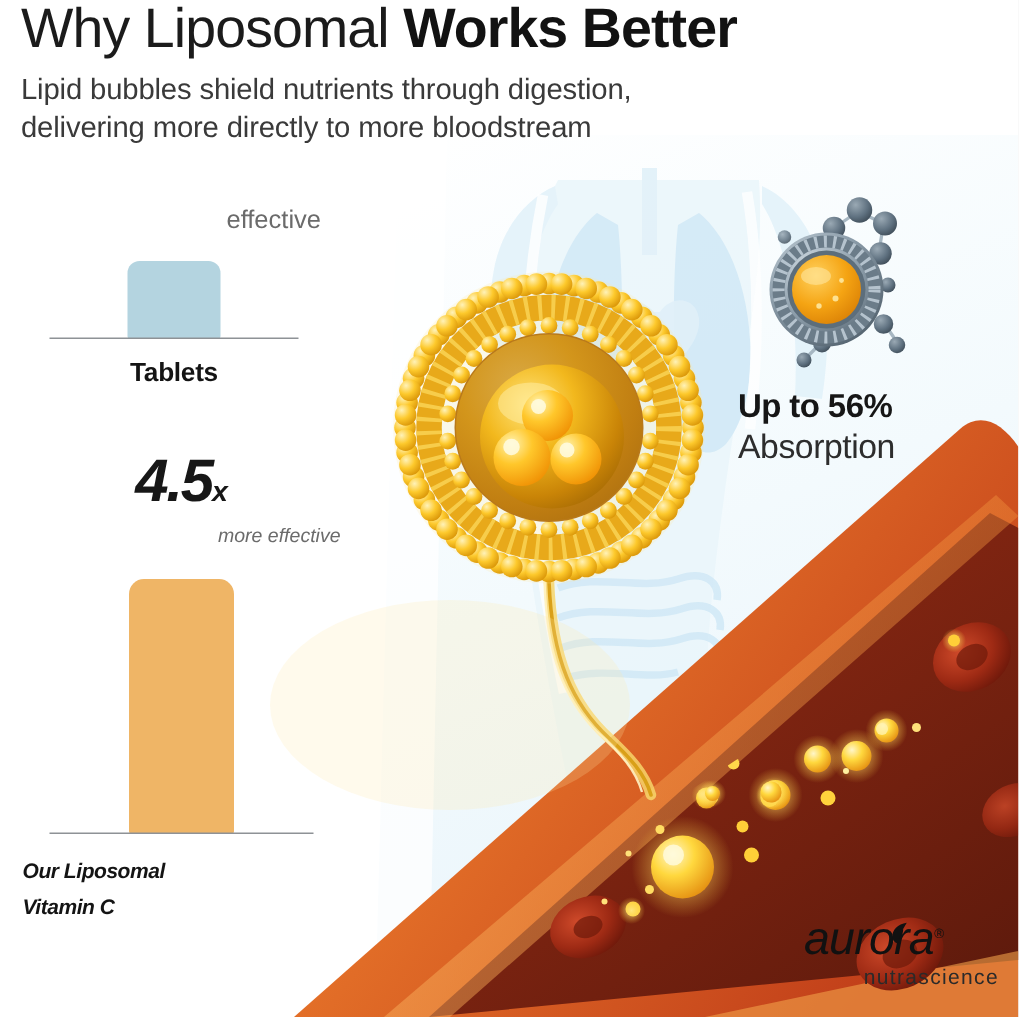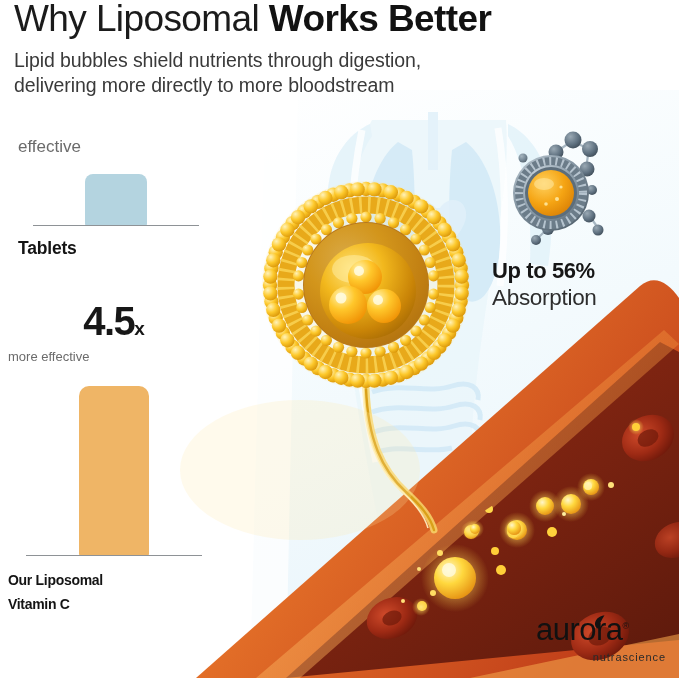--- a/index.html
+++ b/index.html
@@ -28,45 +28,45 @@
     color:#3a3a3a; z-index:6; letter-spacing:-0.1px;
   }
 
   
   .chartgroup { position:absolute; z-index:5; }
 
   .stat-big {
     font-weight:700; color:#171717; letter-spacing:-0.5px; text-align:center;
   }
   .stat-sub {
-    font-weight:300; color:#6b6b6b; text-align:left;
+    font-weight:300; color:#6b6b6b; text-align:right;
   }
 
   
   #tablets-block { left:18px; top:136px; width:196px; }
   #tablets-block .stat-big { font-size:24px; }
   #tablets-block .stat-sub { font-size:17px; margin-top:1px; }
   .bar-wrap { position:relative; display:flex; justify-content:center; align-items:flex-end; }
   #tablets-bar {
     width:62px; height:52px;
     background:#b4d4e0;
     border-radius:8px 8px 2px 2px;
   }
   .baseline {
     position:absolute; left:50%; transform:translateX(-50%);
     height:1px; background:#8e9296;
   }
   #tablets-baseline { width:166px; bottom:0; }
   #tablets-label {
     font-size:17.5px; font-weight:700; color:#141414;
-    margin-top:12px; letter-spacing:-0.2px;
-  }
-
-  
-  #lipo-block { left:8px; top:300px; width:212px; }
+    text-align:center; margin-top:12px; letter-spacing:-0.2px;
+  }
+
+  
+  #lipo-block { left:15px; top:300px; width:212px;font-style:italic; }
   #lipo-block .stat-big { font-size:40px; line-height:42px; letter-spacing:-1.5px; }
   #lipo-block .stat-big .x { font-size:19px; letter-spacing:0; vertical-align:baseline; }
   #lipo-block .stat-sub { font-size:13px; margin-top:-1px; }
   #lipo-bar {
     width:70px; height:170px;
     background:#efb566;
     border-radius:10px 10px 2px 2px;
   }
   #lipo-baseline { width:176px; bottom:0; }
   #lipo-label {
@@ -83,27 +83,27 @@
   }
   #absorption .line2 {
     font-size:22.5px; font-weight:300; color:#2d2d2d; letter-spacing:-0.3px;
     margin-top:1px;
   }
 
   
   #logo { position:absolute; left:536px; top:606px; z-index:7; width:130px; }
   #logo .word {
     font-size:31px; font-weight:400; letter-spacing:-0.5px;
-    color:#111; line-height:41px; position:relative; display:block;
+    color:#111; line-height:33px; position:relative; display:block;font-style:italic;
   }
   #logo .reg {
     font-size:9px; vertical-align:super; font-weight:400;
   }
   #logo .tag {
-    font-size:11px; letter-spacing:0.9px; color:#2a2a2a;
+    font-size:14px; letter-spacing:0.9px; color:#2a2a2a;
     text-align:right; margin-top:1px; font-weight:300;
   }
   #logo .leafmark { position:absolute; left:54px; top:6px; }
 </style>
 </head>
 <body>
 
 <div id="stage">
 
   <svg class="bg-layer" viewBox="0 0 679 678">

